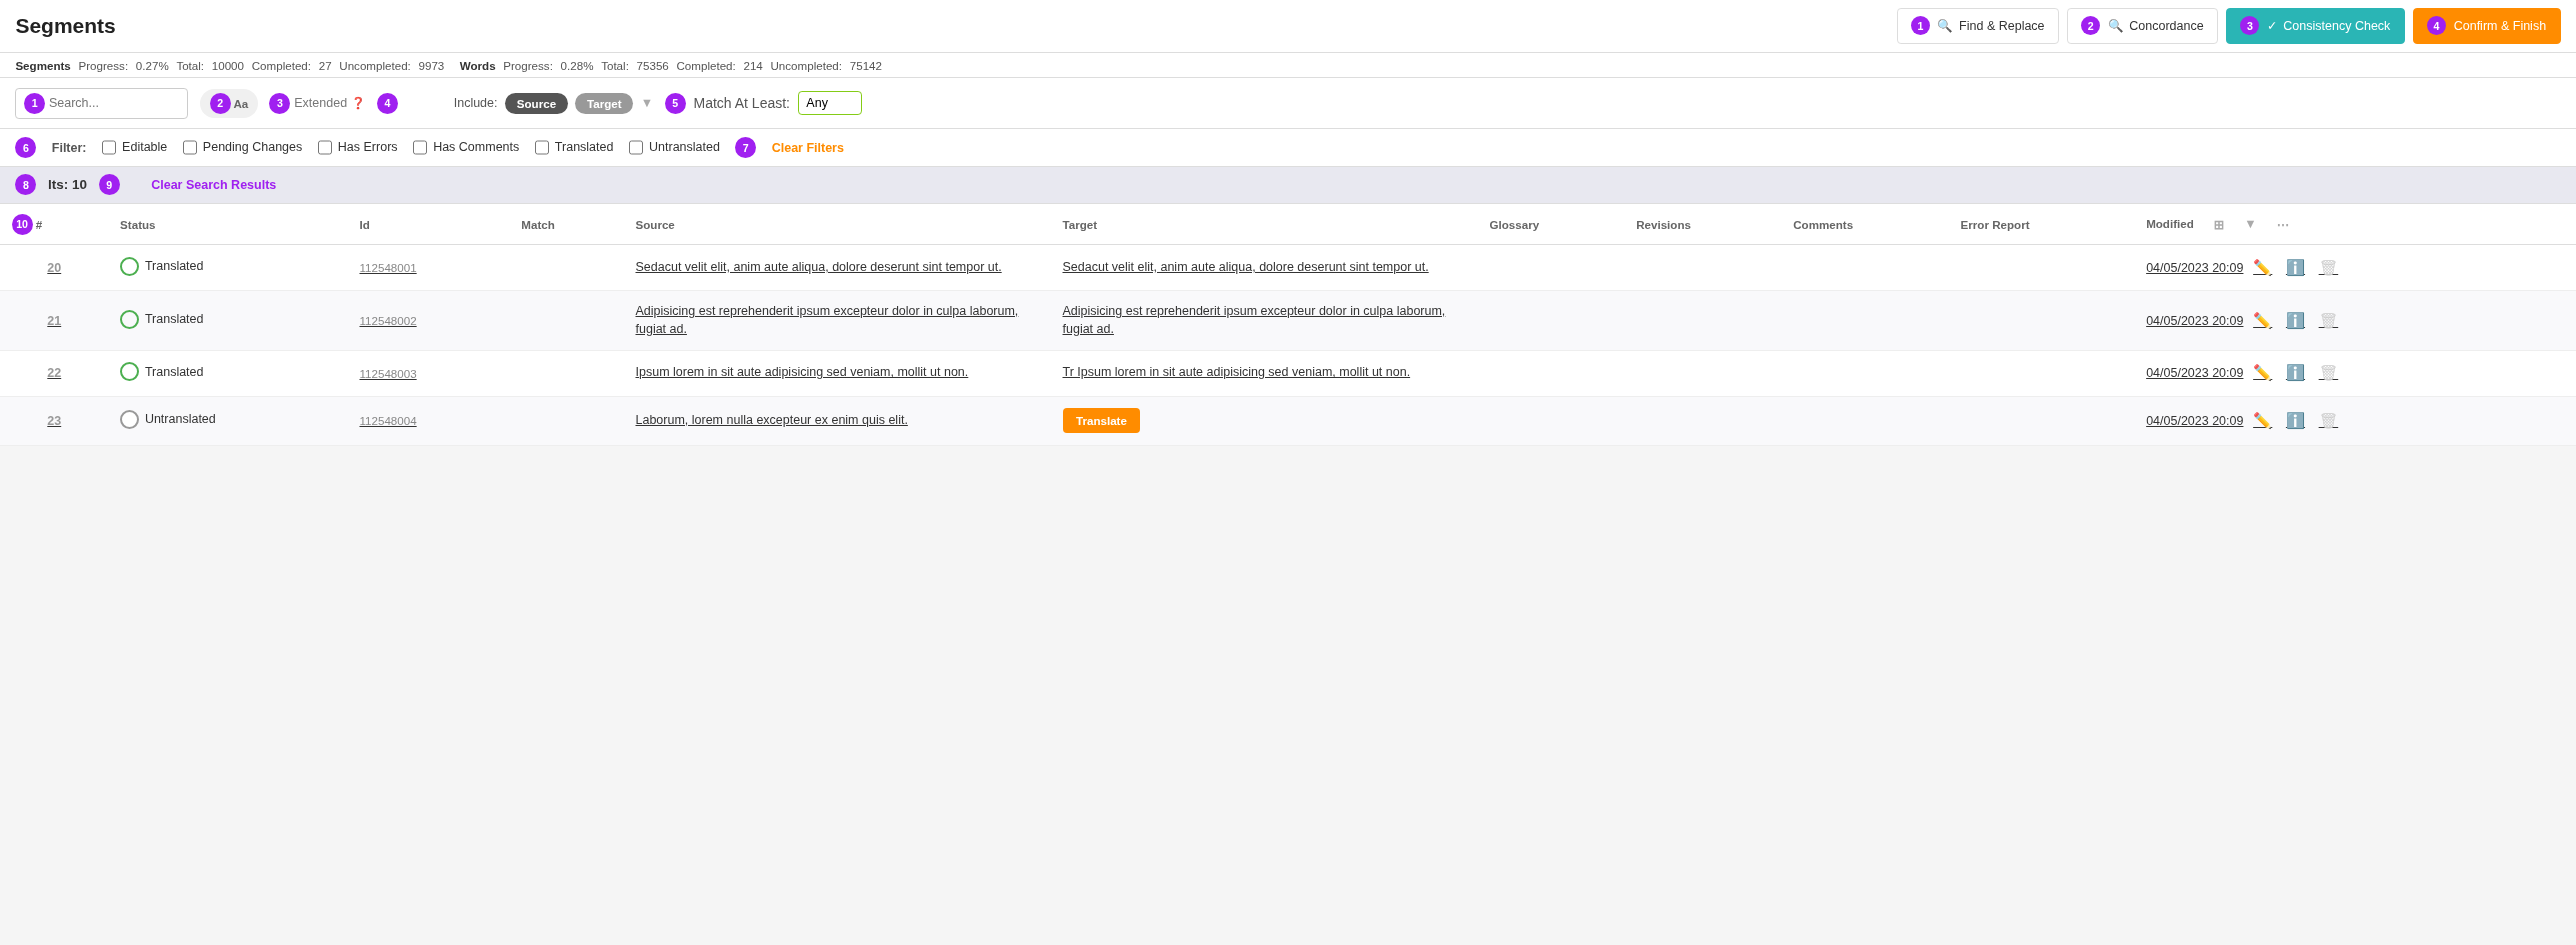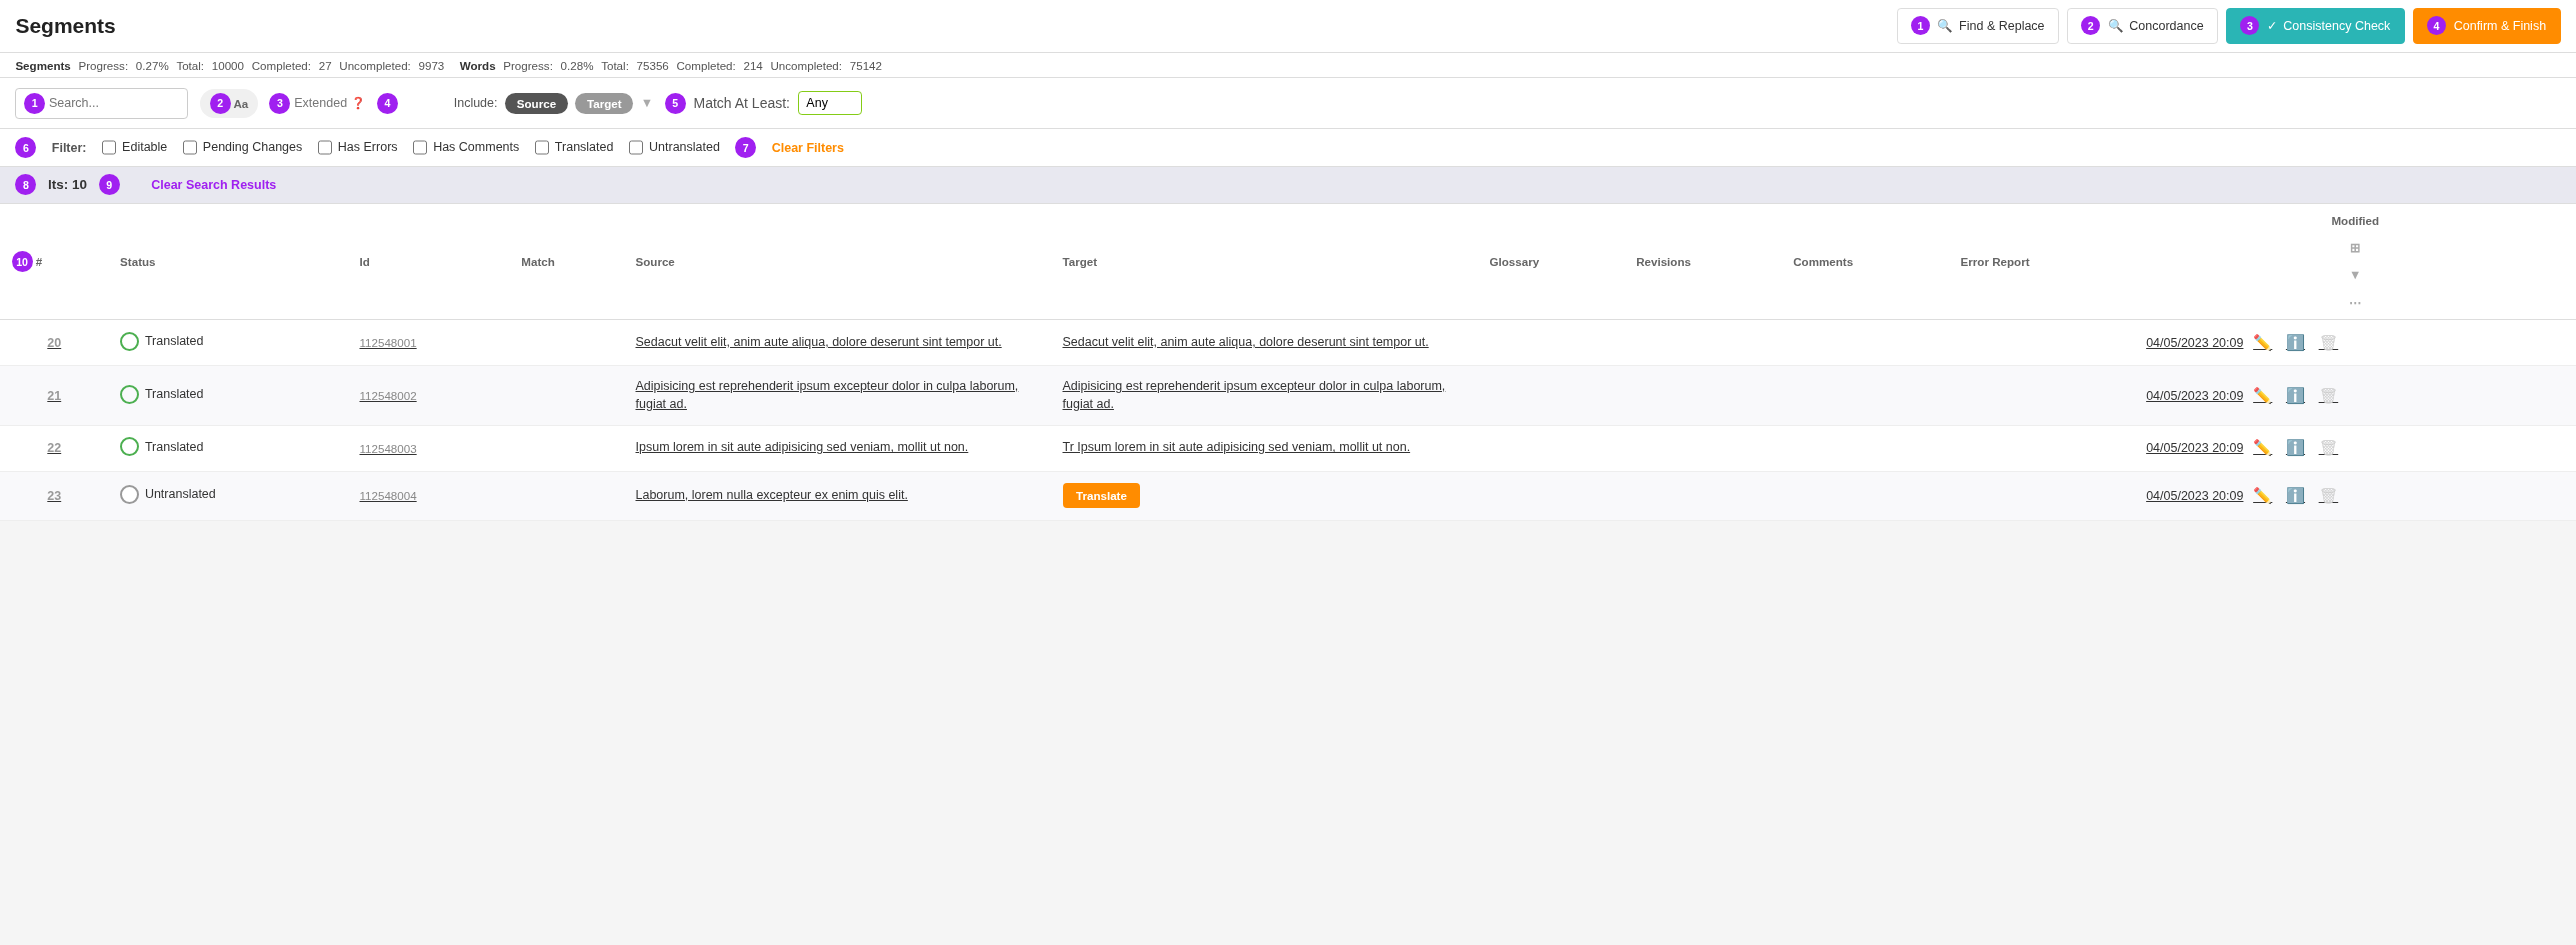--- a/index.html
+++ b/index.html
@@ -120,21 +120,21 @@
     .status-circle.untranslated { border-color: #999; background: #fff; }
 
     .translate-btn {
       background: #ff8c00; color: #fff; border: none; border-radius: 3.9px;
       padding: 5.8px 13.5px; font-size: 11.6px; font-weight: bold; cursor: pointer;
     }
 
     .action-icon { cursor: pointer; color: #ccc; font-size: 15.4px; padding: 1.9px 3.9px; }
     .action-icon.orange { color: #ff8c00; }
 
-    .header-actions { display: flex; align-items: center; gap: 13px; flex-direction: column; }
+    .header-actions { display: flex; align-items: flex-start; gap: 20px; }
     .col-icon { cursor: pointer; color: #aaa; font-size: 12.5px; }
 
     
     .toolbar-badge {
       display: inline-flex; align-items: center; justify-content: center;
       width: 19px; height: 19px; border-radius: 50%;
       background: #a020f0; color: #fff; font-size: 10.6px; font-weight: bold;
       margin-right: 1.9px;
     }
 

